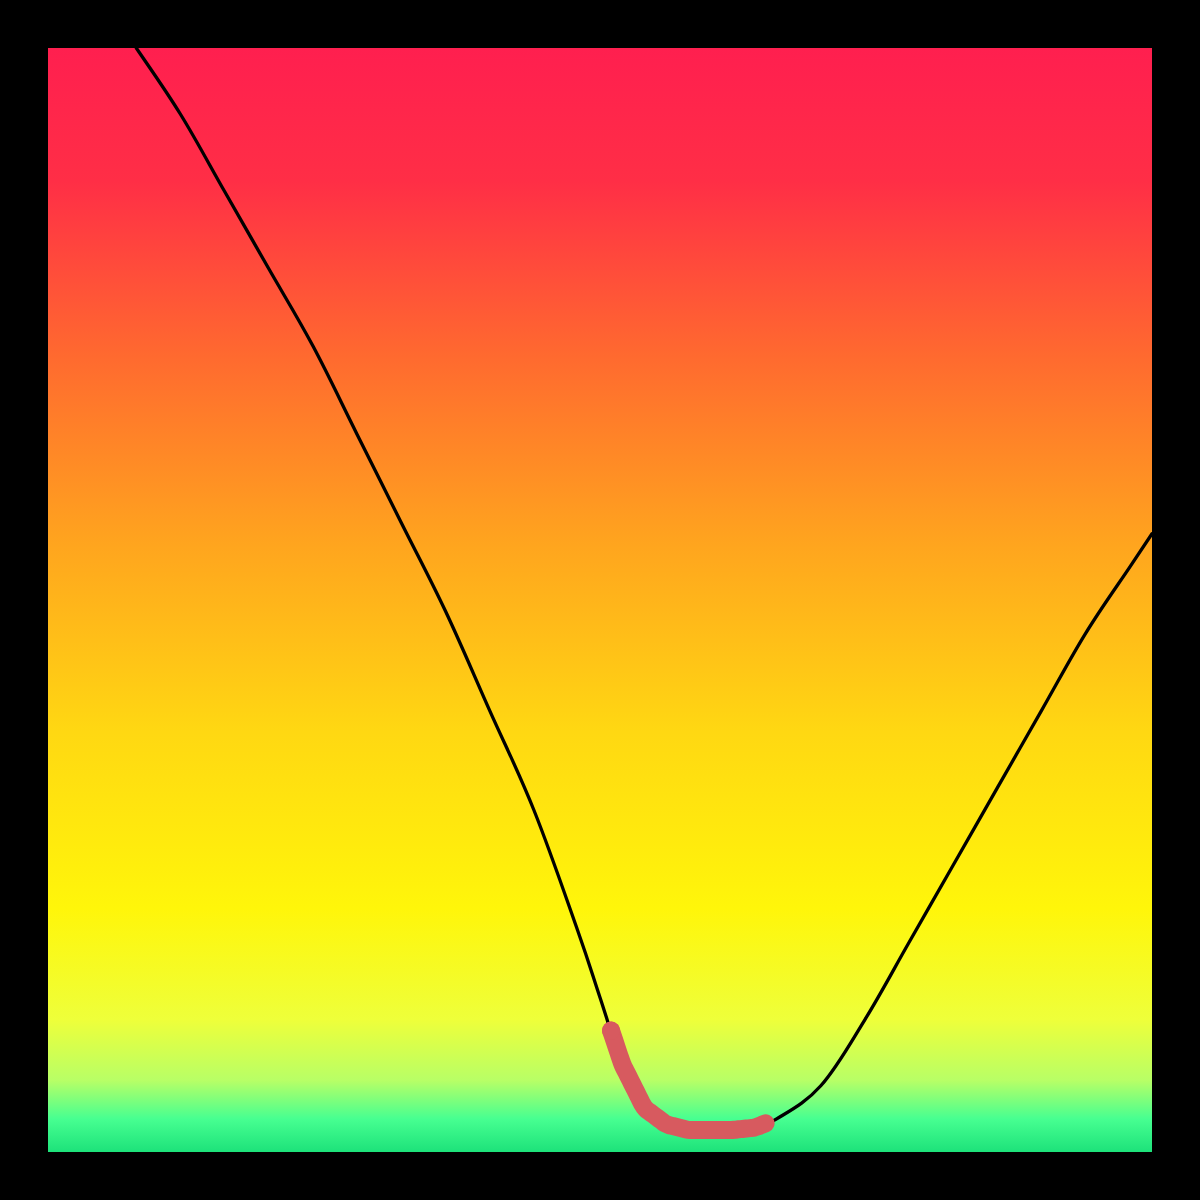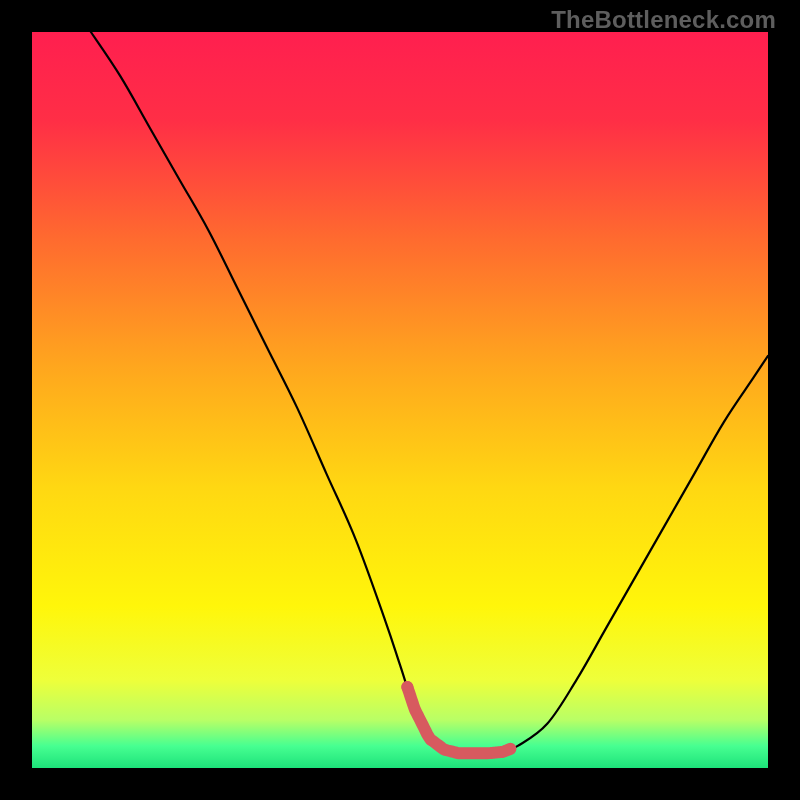--- a/index.html
+++ b/index.html
@@ -38,21 +38,20 @@
     pointer-events: none;
   }
   svg {
     display: block;
   }
 </style>
 </head>
 <body>
 
 <div class="frame">
-  <div class="watermark">TheBottleneck.com</div>
 
   <div class="plot">
     <svg id="chart-svg" width="736" height="736" viewBox="0 0 736 736">
       <defs>
         <linearGradient id="bgGrad" x1="0" y1="0" x2="0" y2="1">
             <stop offset="0.00%" stop-color="#ff1f4f"></stop>
             <stop offset="12.00%" stop-color="#ff2e46"></stop>
             <stop offset="28.00%" stop-color="#ff6a2f"></stop>
             <stop offset="45.00%" stop-color="#ffa51e"></stop>
             <stop offset="62.00%" stop-color="#ffd812"></stop>

